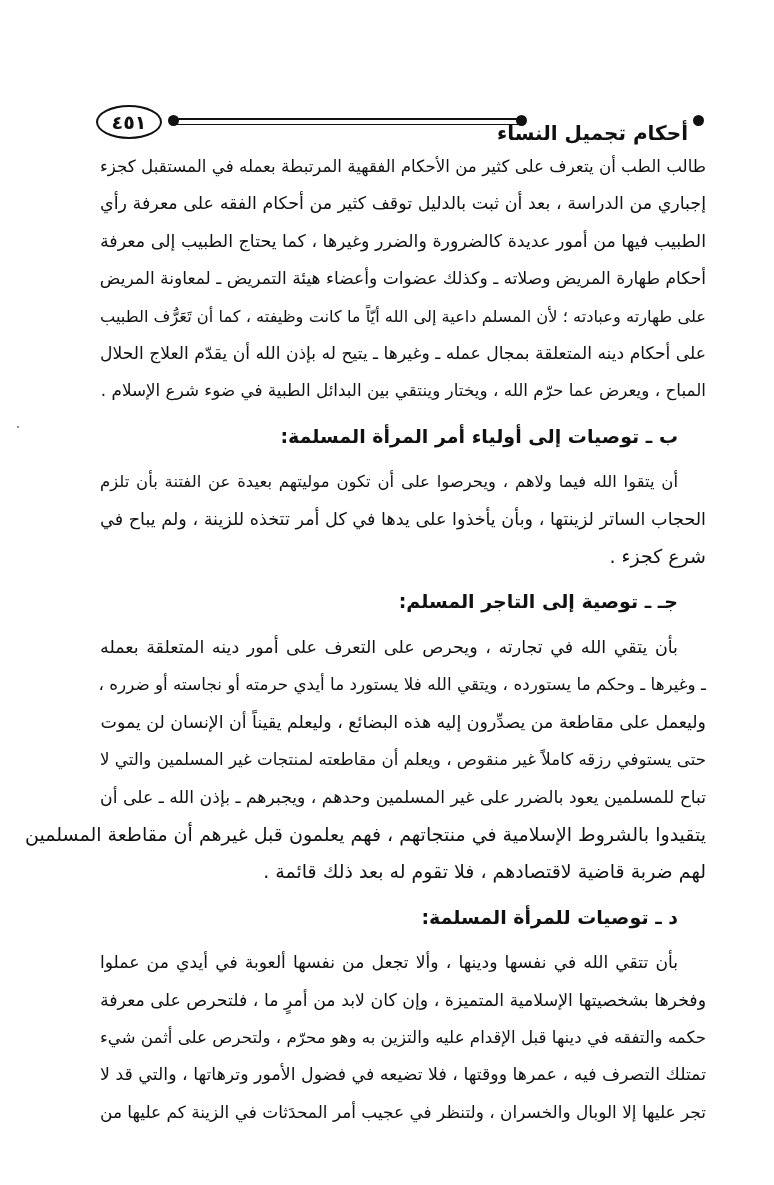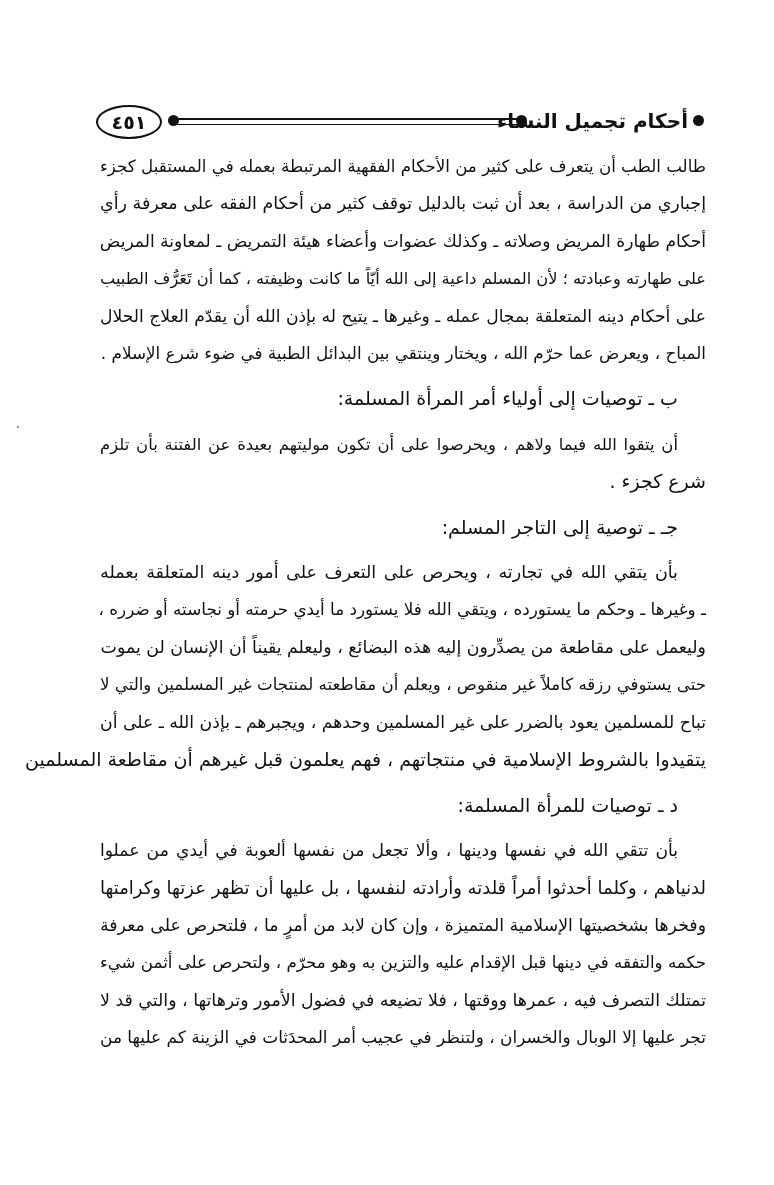--- a/index.html
+++ b/index.html
@@ -33,74 +33,76 @@
     .body-text {
       position: absolute; left: 100px; top: 148px; width: 606px;
       direction: rtl; text-align: justify; text-align-last: right;
       font-size: 19px; line-height: 37.4px;
     }
     .body-text p { margin: 0; }
     .line { display: block; text-align: justify; text-align-last: justify; white-space: nowrap; }
     .line.last { text-align-last: right; }
     .indent { padding-right: 28px; }
     .heading {
-      font-weight: normal; font-size: 19px; margin: 8px 0 8px 0; padding-right: 28px;
+      font-weight: bold; font-size: 19px; margin: 8px 0 8px 0; padding-right: 28px;
       display: block; text-align: right;
     }
     .stray-dot { position: absolute; width: 2px; height: 2px; background: #666; border-radius: 50%; }
   </style>
 </head>
 <body>
 
 <div class="page">
 
   <div class="header">
     <div class="page-num">
       <span>٤٥١</span>
     </div>
     <span class="rule-dot" style="left:72px; top:10px;"></span>
     <span class="rule-line" style="left:80px; width:344px;"></span>
     <span class="rule-dot" style="left:420px; top:10px;"></span>
     <span class="rule-dot" style="left:597px; top:10px;"></span>
-    <div class="running-title" style="right:16px;">أحكام تجميل النساء</div>
+    <div class="running-title" style="right:16px;margin-top:12px;">أحكام تجميل النساء</div>
   </div>
 
   <div class="body-text">
     <p>
       <span class="line" style="white-space: nowrap; font-size: 16.687px;">طالب الطب أن يتعرف على كثير من الأحكام الفقهية المرتبطة بعمله في المستقبل كجزء</span>
       <span class="line" style="white-space: nowrap; font-size: 17.4719px;">إجباري من الدراسة ، بعد أن ثبت بالدليل توقف كثير من أحكام الفقه على معرفة رأي</span>
+      <span class="line" style="white-space: nowrap; font-size: 17.4455px;">الطبيب فيها من أمور عديدة كالضرورة والضرر وغيرها ، كما يحتاج الطبيب إلى معرفة</span>
       <span class="line" style="white-space: nowrap; font-size: 17.0831px;">أحكام طهارة المريض وصلاته ـ وكذلك عضوات وأعضاء هيئة التمريض ـ لمعاونة المريض</span>
       <span class="line" style="white-space: nowrap; font-size: 16.2169px;">على طهارته وعبادته ؛ لأن المسلم داعية إلى الله أيّاً ما كانت وظيفته ، كما أن تَعَرُّف الطبيب</span>
       <span class="line" style="white-space: nowrap; font-size: 17.1595px;">على أحكام دينه المتعلقة بمجال عمله ـ وغيرها ـ يتيح له بإذن الله أن يقدّم العلاج الحلال</span>
       <span class="line last" style="white-space: nowrap; font-size: 16.8088px;">المباح ، ويعرض عما حرّم الله ، ويختار وينتقي بين البدائل الطبية في ضوء شرع الإسلام .</span>
     </p>
 
     <span class="heading">ب ـ توصيات إلى أولياء أمر المرأة المسلمة:</span>
 
     <p>
       <span class="line indent" style="white-space: nowrap; font-size: 16.4401px;">أن يتقوا الله فيما ولاهم ، ويحرصوا على أن تكون موليتهم بعيدة عن الفتنة بأن تلزم</span>
+      <span class="line" style="white-space: nowrap; font-size: 17.6055px;">الحجاب الساتر لزينتها ، وبأن يأخذوا على يدها في كل أمر تتخذه للزينة ، ولم يباح في</span>
       <span class="line last" style="white-space: nowrap;">شرع كجزء .</span>
     </p>
 
     <span class="heading">جـ ـ توصية إلى التاجر المسلم:</span>
 
     <p>
       <span class="line indent" style="white-space: nowrap; font-size: 17.5152px;">بأن يتقي الله في تجارته ، ويحرص على التعرف على أمور دينه المتعلقة بعمله</span>
       <span class="line" style="white-space: nowrap; font-size: 16.8088px;">ـ وغيرها ـ وحكم ما يستورده ، ويتقي الله فلا يستورد ما أيدي حرمته أو نجاسته أو ضرره ،</span>
       <span class="line" style="white-space: nowrap; font-size: 17.3927px; margin-left: 40px;">وليعمل على مقاطعة من يصدِّرون إليه هذه البضائع ، وليعلم يقيناً أن الإنسان لن يموت</span>
       <span class="line" style="white-space: nowrap; font-size: 16.6387px;">حتى يستوفي رزقه كاملاً غير منقوص ، ويعلم أن مقاطعته لمنتجات غير المسلمين والتي لا</span>
       <span class="line" style="white-space: nowrap; font-size: 17.2108px;">تباح للمسلمين يعود بالضرر على غير المسلمين وحدهم ، ويجبرهم ـ بإذن الله ـ على أن</span>
       <span class="line" style="white-space: nowrap; font-size: 19px;">يتقيدوا بالشروط الإسلامية في منتجاتهم ، فهم يعلمون قبل غيرهم أن مقاطعة المسلمين</span>
+      <span class="line last" style="white-space: nowrap;">لهم ضربة قاضية لاقتصادهم ، فلا تقوم له بعد ذلك قائمة .</span>
     </p>
 
     <span class="heading">د ـ توصيات للمرأة المسلمة:</span>
 
     <p>
       <span class="line indent" style="white-space: nowrap; font-size: 17.1594px;">بأن تتقي الله في نفسها ودينها ، وألا تجعل من نفسها ألعوبة في أيدي من عملوا</span>
-      <span class="line" style="white-space: nowrap; font-size: 17.9626px;">لدنياهم ، وكلما أحدثوا أمراً قلدته وأرادته لنفسها ، بل عليها أن تظهر عزتها وكرامتها</span>
       <span class="line" style="white-space: nowrap; font-size: 17.3404px;">وفخرها بشخصيتها الإسلامية المتميزة ، وإن كان لابد من أمرٍ ما ، فلتحرص على معرفة</span>
       <span class="line" style="white-space: nowrap; font-size: 16.6628px;">حكمه والتفقه في دينها قبل الإقدام عليه والتزين به وهو محرّم ، ولتحرص على أثمن شيء</span>
       <span class="line" style="white-space: nowrap; font-size: 17.3665px;">تمتلك التصرف فيه ، عمرها ووقتها ، فلا تضيعه في فضول الأمور وترهاتها ، والتي قد لا</span>
       <span class="line" style="white-space: nowrap; font-size: 16.9324px;">تجر عليها إلا الوبال والخسران ، ولتنظر في عجيب أمر المحدَثات في الزينة كم عليها من</span>
     </p>
   </div>
 
   <span class="stray-dot" style="left:17px; top:426px;"></span>
 </div>
 

